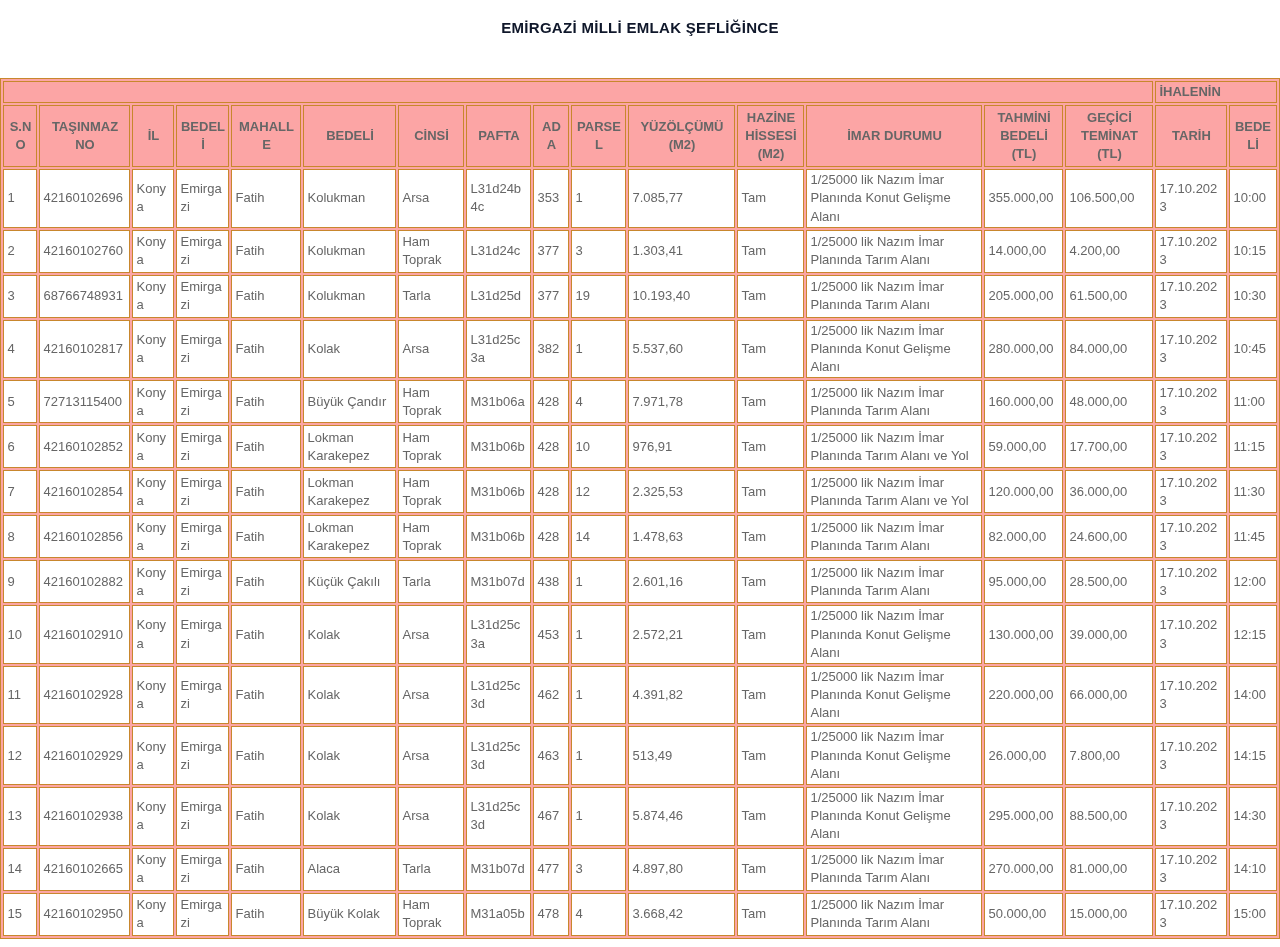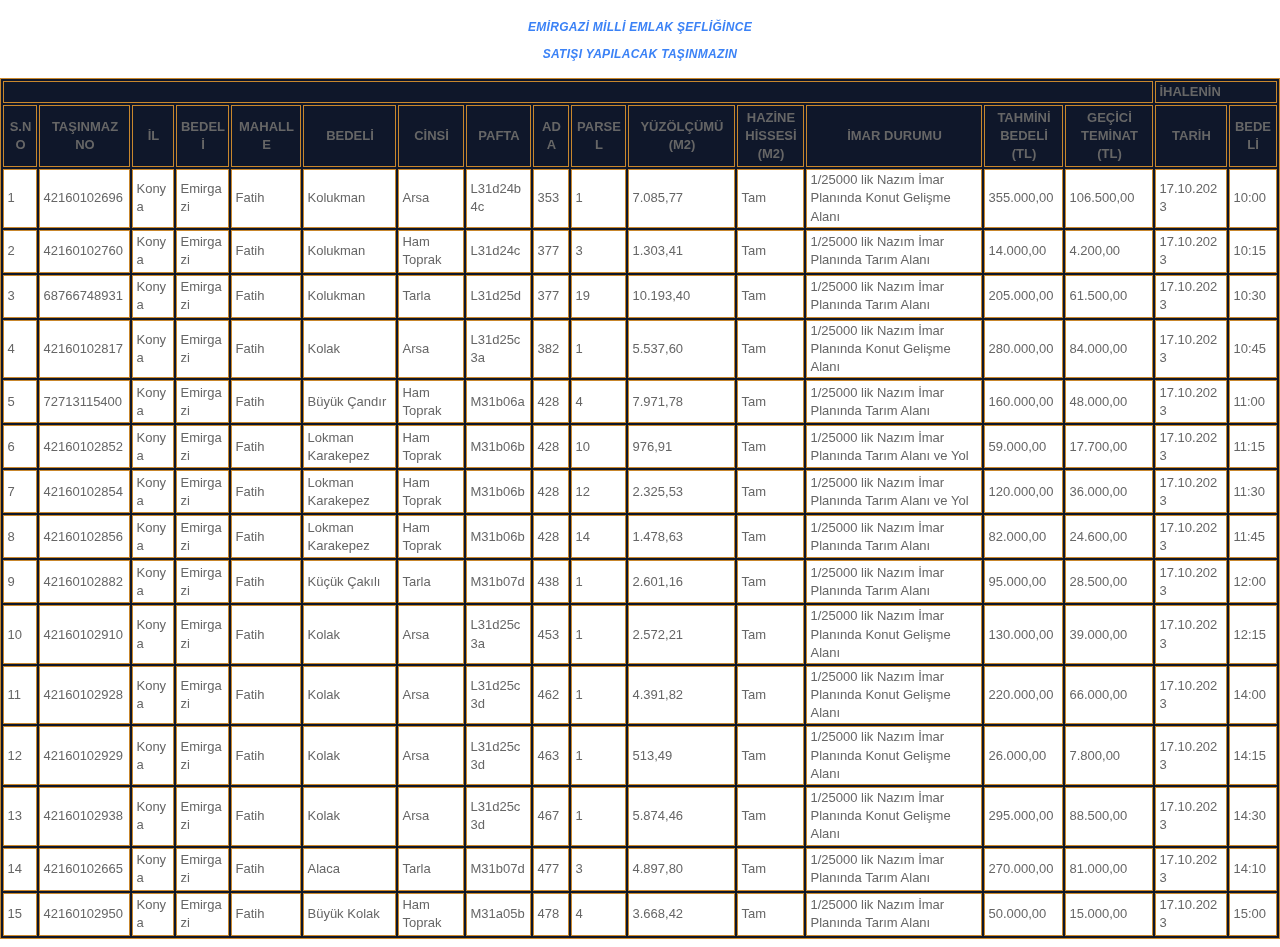--- a/index.html
+++ b/index.html
@@ -8,35 +8,34 @@
     background: #ffffff;
     width: 1280px;
     font-family: "Liberation Sans", sans-serif;
   }
   .title-block {
     height: 64px;
     padding-top: 14px;
     text-align: center;
   }
   .title-line {
-    font-size: 12px;
+    font-size: 15px;
     font-weight: bold;
-    color: #3b82f6;
+    color: #0f172a;
     line-height: 27px;
     letter-spacing: 0.3px;
-    font-style: italic;
   }
   table.listing {
     width: 1278px;
     margin: 0 auto;
     table-layout: fixed;
     border-collapse: separate;
     border-spacing: 2px;
     border: 1px solid #c8872d;
-    background: #0f172a;
+    background: #fca5a5;
   }
   table.listing th, table.listing td {
     box-sizing: border-box;
     border: 1px solid #c8872d;
     padding: 1px 3px;
     vertical-align: middle;
     overflow: hidden;
     font-size: 13px;
     color: #666666;
     line-height: 1.4;
@@ -61,21 +60,20 @@
     height: 43px;
     text-align: left;
     background: #ffffff;
   }
 </style>
 </head>
 <body>
 
 <div class="title-block">
   <div class="title-line">EMİRGAZİ MİLLİ EMLAK ŞEFLİĞİNCE</div>
-  <div class="title-line">SATIŞI YAPILACAK TAŞINMAZIN</div>
 </div>
 
 <table class="listing">
   <colgroup>
     <col style="width:34px">
       <col style="width:91px">
       <col style="width:42px">
     <col style="width:53px">
       <col style="width:70px">
       <col style="width:93px">

